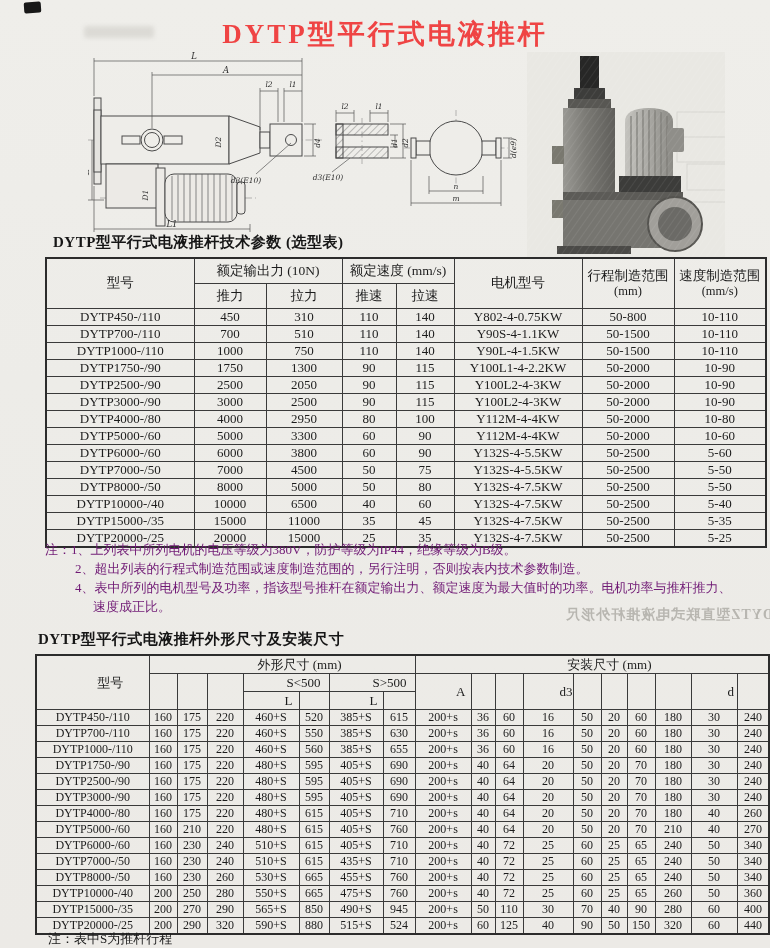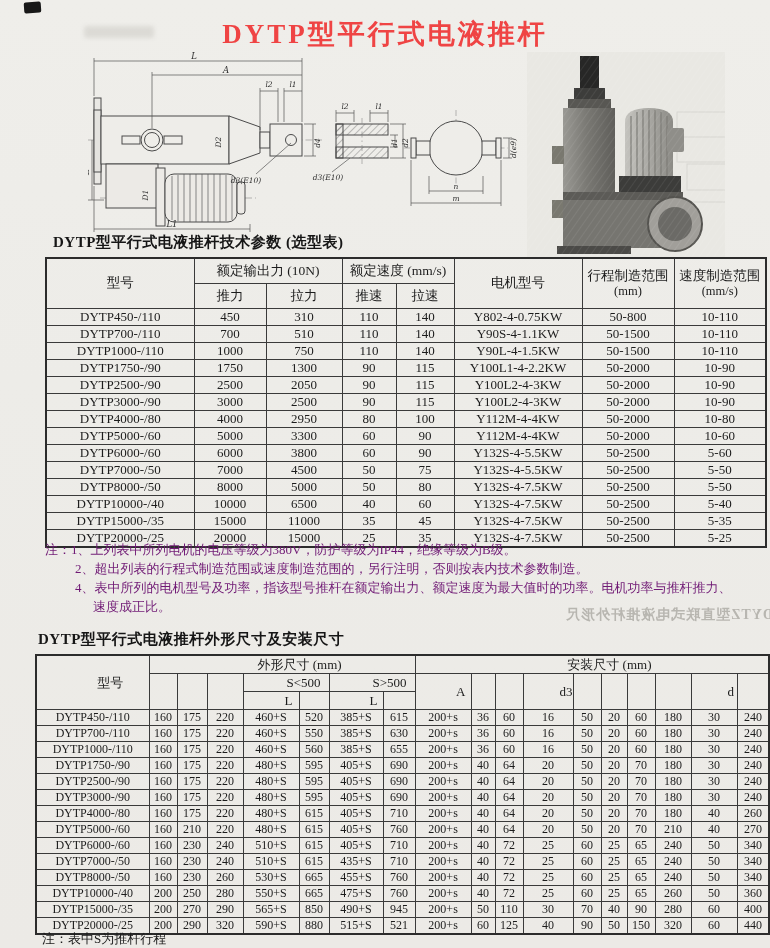--- a/index.html
+++ b/index.html
@@ -33,21 +33,21 @@
   #table1 th{font-size:13.5px;height:24px;}
   #table1 td{font-size:13px;height:16px;}
   #table2{left:35px;top:654px;width:733px;border:2px solid #2c2c2c;}
   #table2 th{font-size:13px;height:17px;padding-left:36px;}
   #table2 td{font-size:12px;height:15px;}
   .small-unit{display:block;font-size:12.5px;margin-top:1px;}
   #notes{left:45px;top:540px;width:705px;font-size:13px;line-height:19px;color:#701a75;}
   #notes .n-line{white-space:nowrap;}
   #notes .ind1{padding-left:30px;}
   #notes .ind2{padding-left:48px;}
-  #bottom-note{left:42px;top:930px;font-size:13px;color:#1b1b1b;}
+  #bottom-note{left:48px;top:930px;font-size:13px;color:#1b1b1b;}
   svg text{font-family:"DejaVu Serif","Liberation Serif",serif;}
   .dim-label{font-size:8.5px;font-style:italic;fill:#2e2e2e;}
   .dim-label-sm{font-size:7.5px;font-style:italic;fill:#2e2e2e;}
 </style>
 </head>
 <body>
 
 <div class="abs corner-mark"></div>
 <div class="abs corner-smudge"></div>
 
@@ -740,21 +740,21 @@
         <td>400</td>
       </tr>
       <tr>
         <td>DYTP20000-/25</td>
         <td>200</td>
         <td>290</td>
         <td>320</td>
         <td>590+S</td>
         <td>880</td>
         <td>515+S</td>
-        <td>521</td>
+        <td>524</td>
         <td>200+s</td>
         <td>60</td>
         <td>125</td>
         <td>40</td>
         <td>90</td>
         <td>50</td>
         <td>150</td>
         <td>320</td>
         <td>60</td>
         <td>440</td>

